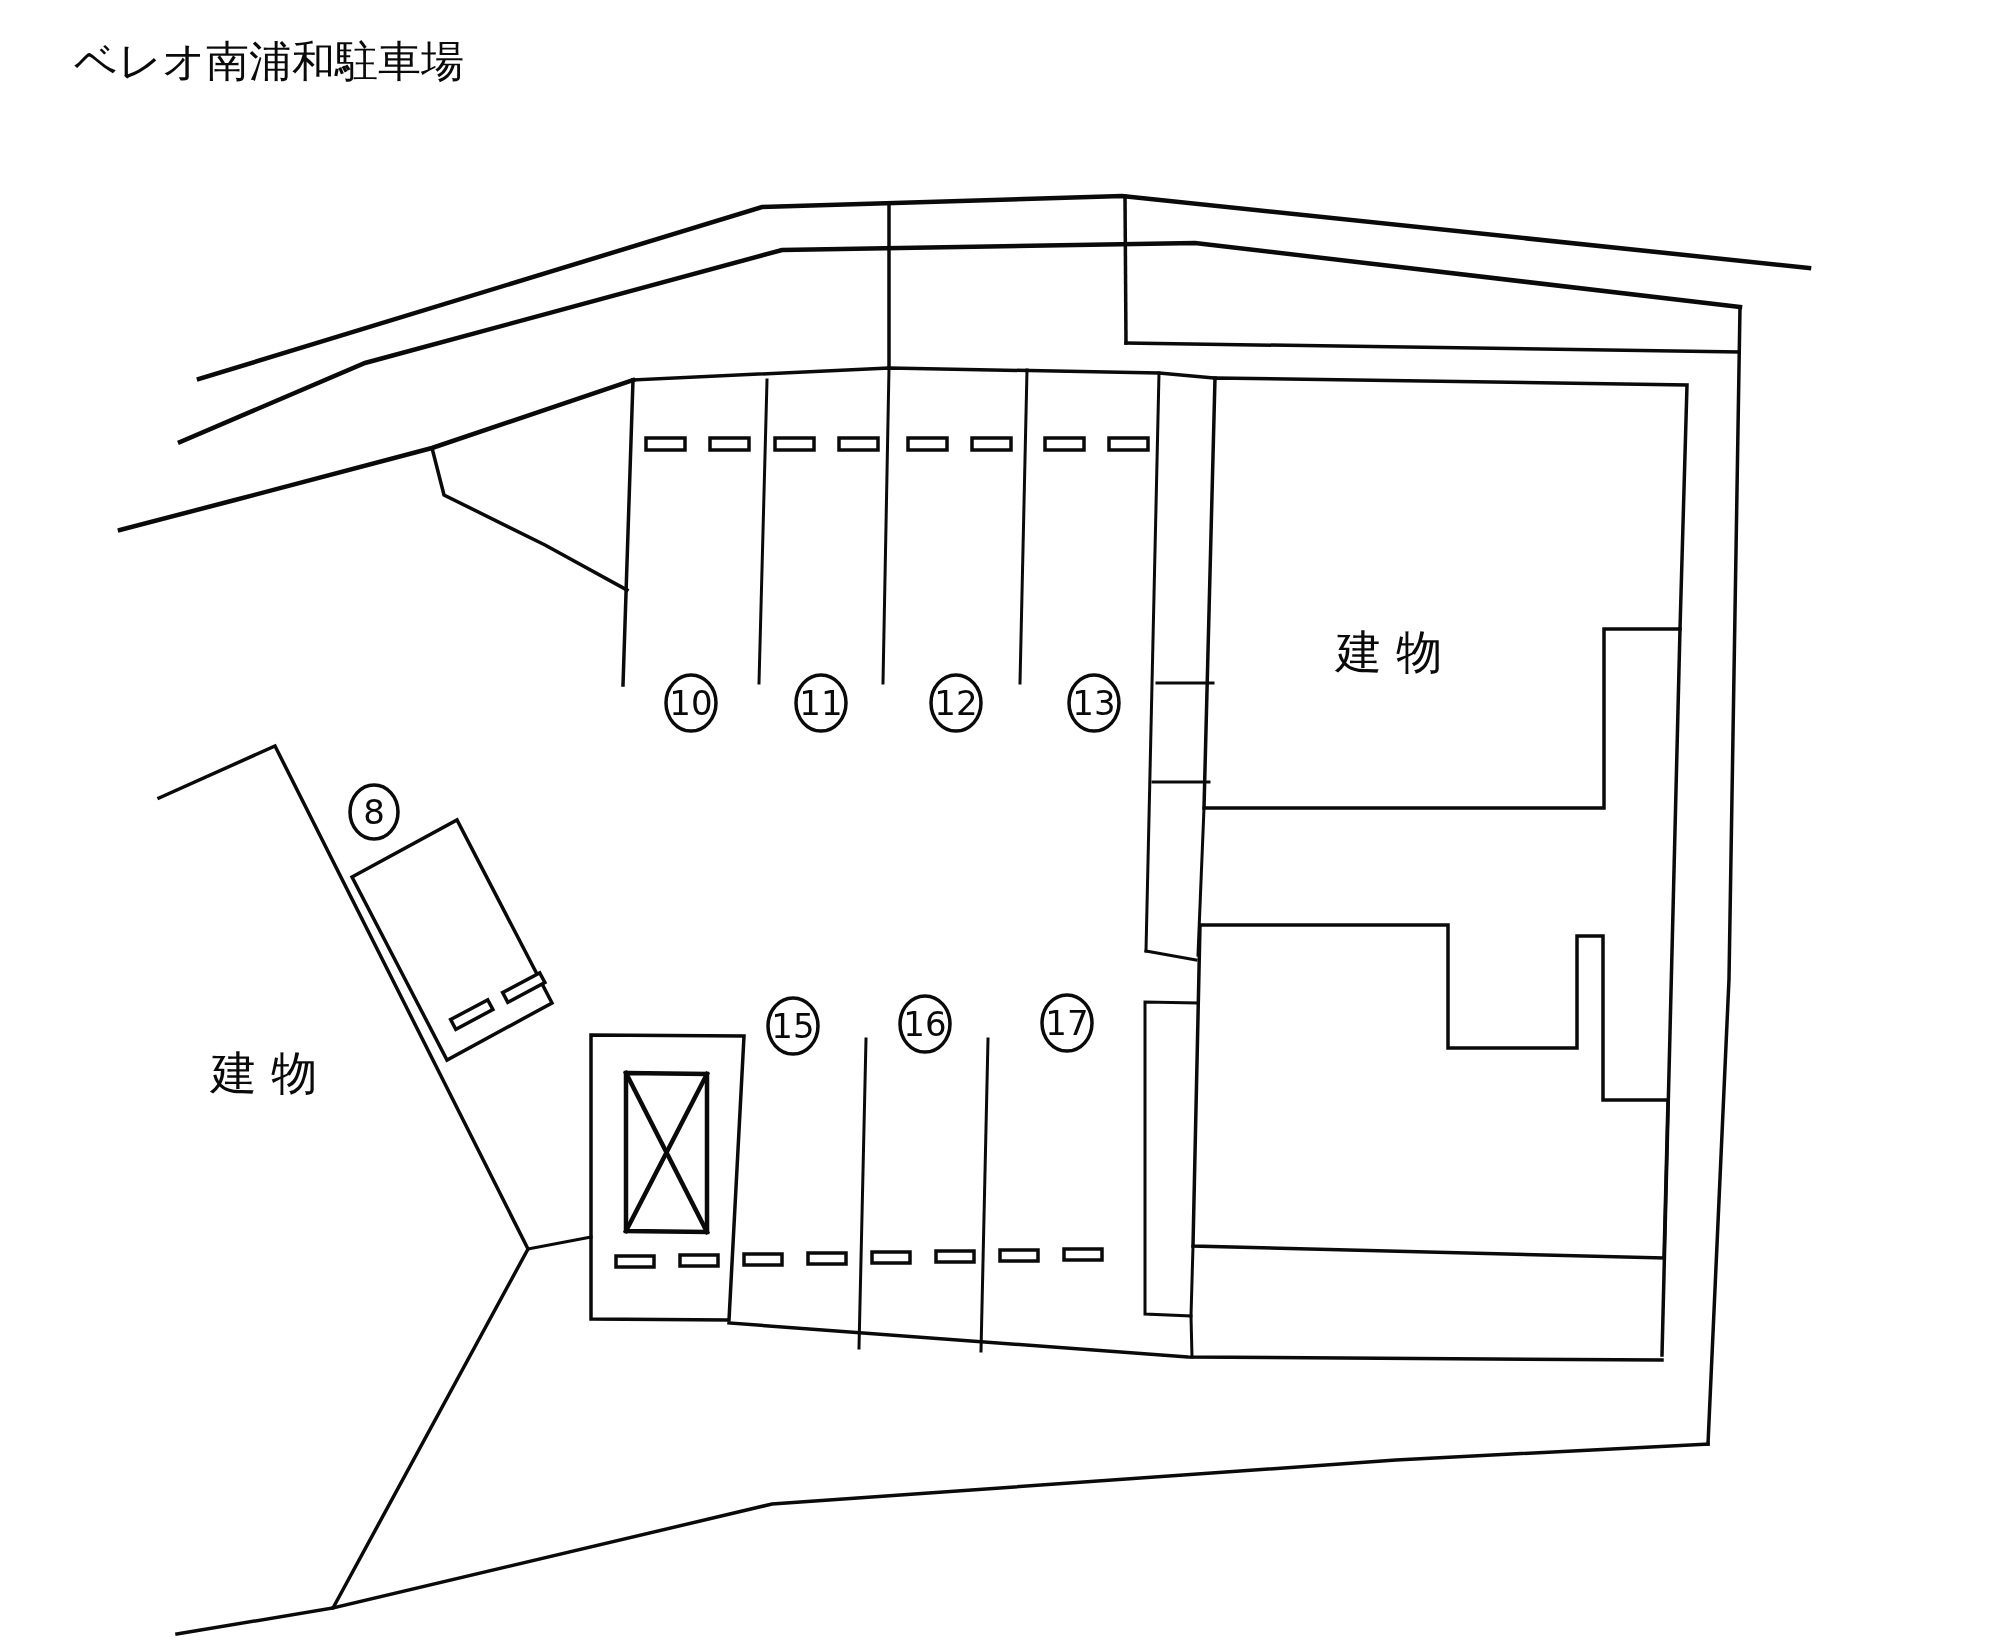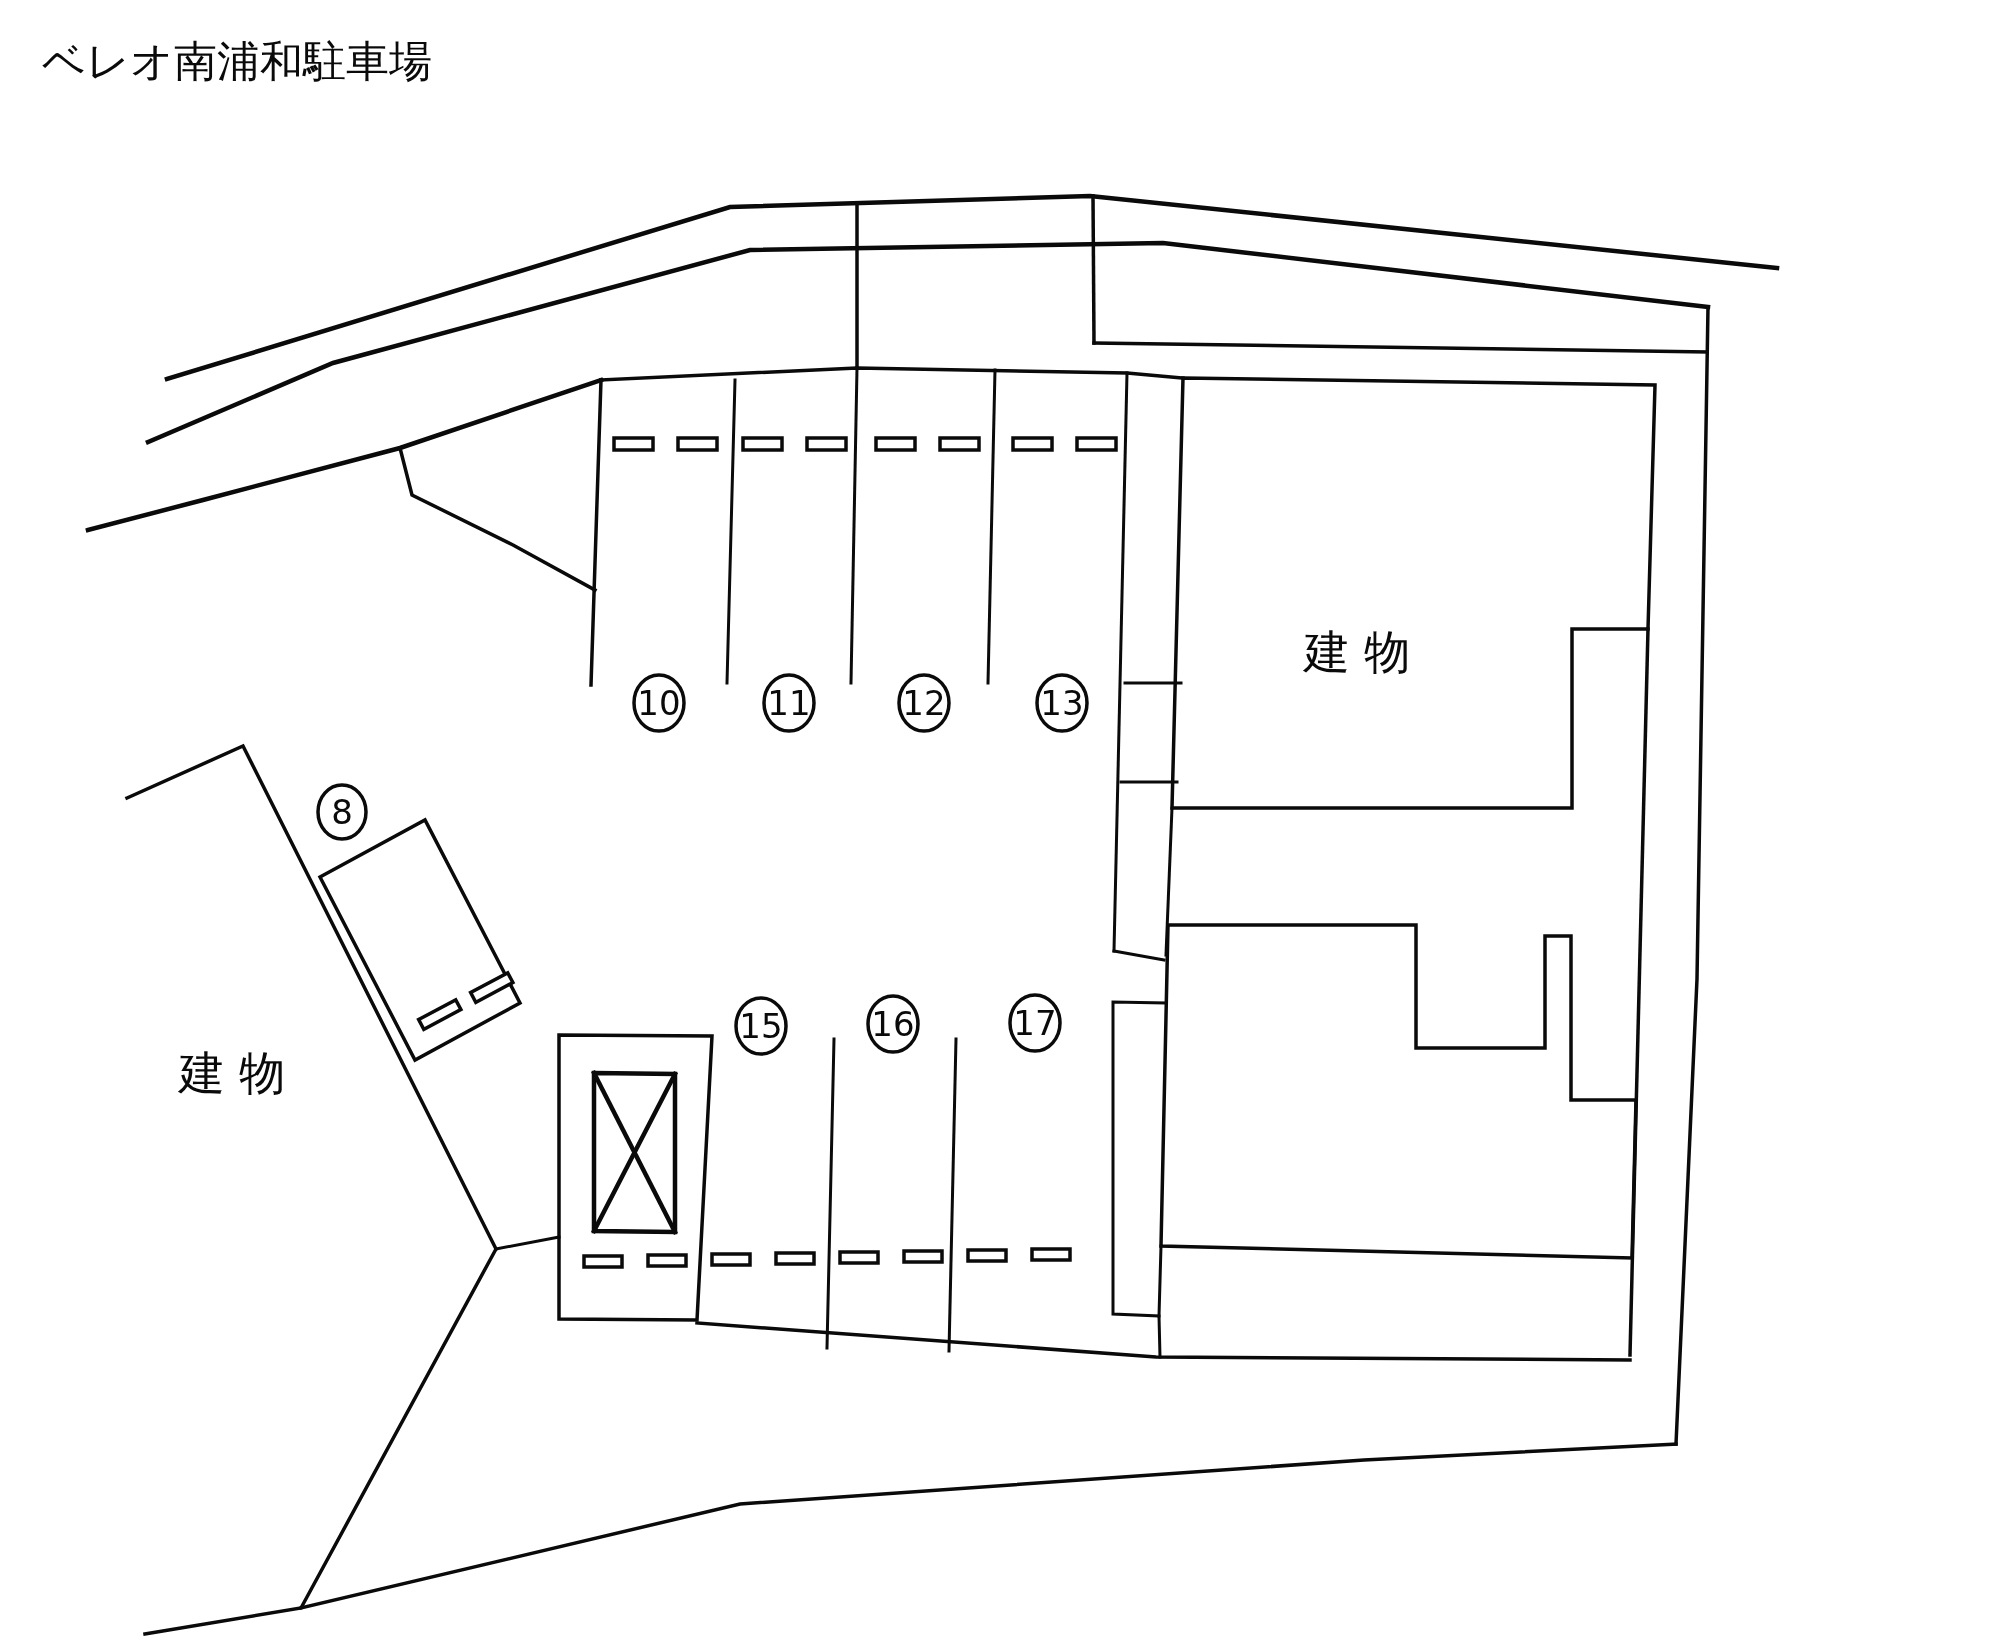--- a/index.html
+++ b/index.html
@@ -1,17 +1,17 @@
 <!DOCTYPE html>
 <html><head>
 <meta charset="utf-8">
 <style>
   html,body{margin:0;padding:0;background:#ffffff;}
   body{width:2000px;height:1645px;position:relative;font-family:"DejaVu Sans","Liberation Sans",sans-serif;}
-  #stage{position:absolute;inset:0;}
+  #stage{position:absolute;inset:0;padding-left:32px;}
   svg{display:block;}
   .ln{fill:none;stroke:#0a0a0a;stroke-width:3.5;stroke-linecap:square;stroke-linejoin:miter;}
   .ln-thick{stroke-width:4.5;}
   .ln-thin{stroke-width:3;}
   .dash{fill:#ffffff;stroke:#0a0a0a;stroke-width:3.5;}
   .circ{fill:#ffffff;stroke:#0a0a0a;stroke-width:3.5;}
   .num{fill:#0a0a0a;font-size:34px;font-family:"DejaVu Sans","Liberation Sans",sans-serif;text-anchor:middle;}
   .biglabel{fill:#0a0a0a;font-size:46px;font-family:"DejaVu Sans","Liberation Sans",sans-serif;text-anchor:middle;}
   .title{fill:#0a0a0a;font-size:43px;font-family:"DejaVu Sans","Liberation Sans",sans-serif;text-anchor:start;}
 </style>

